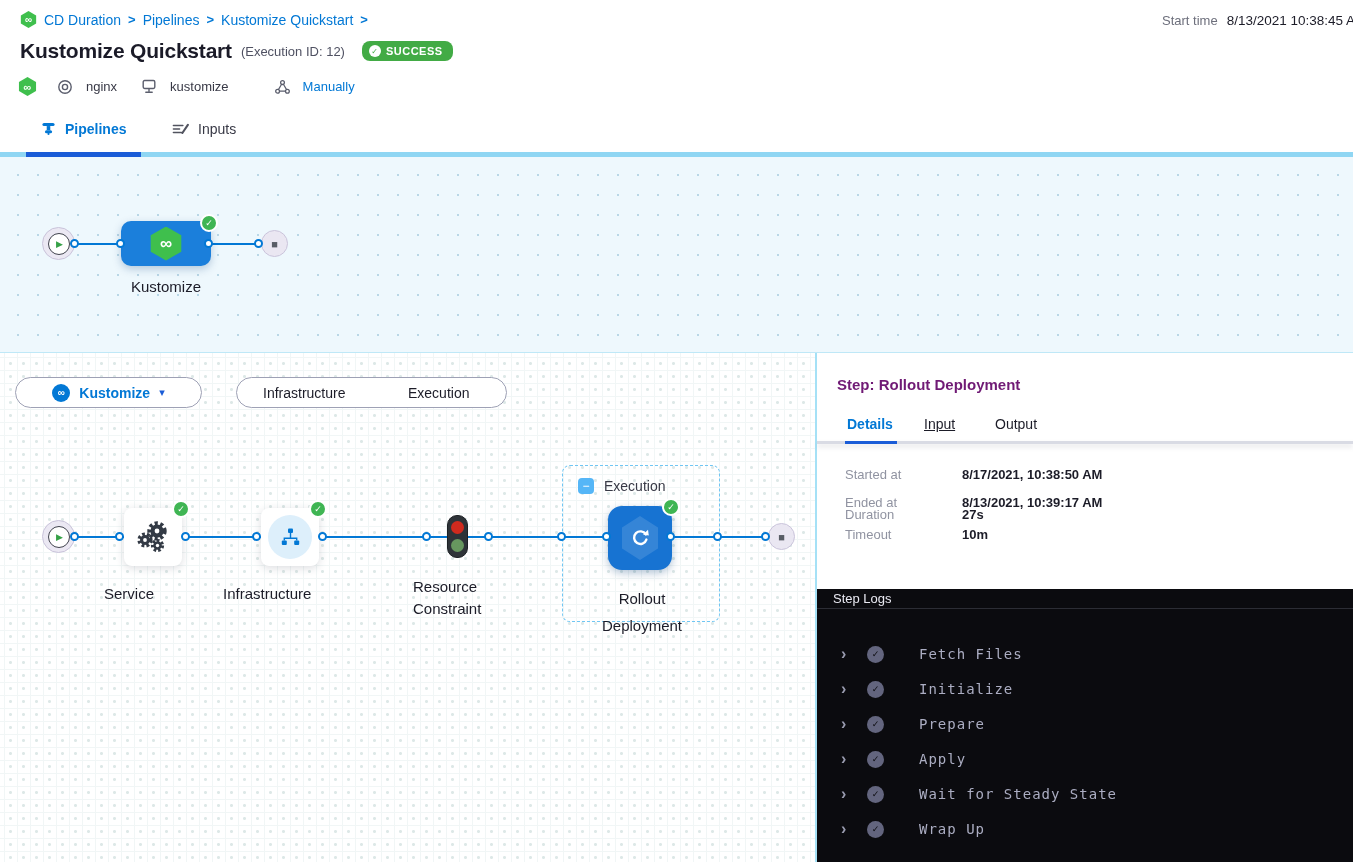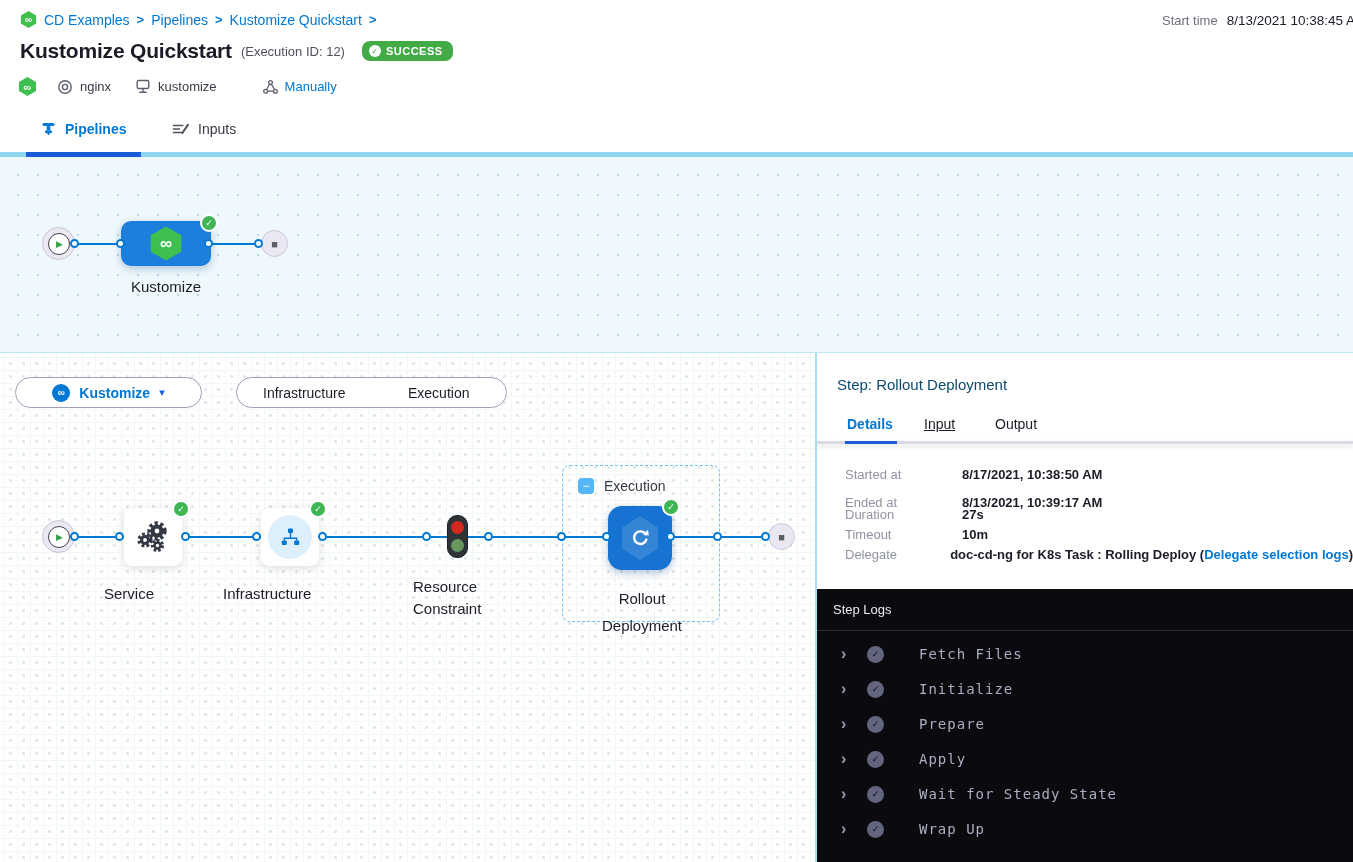--- a/index.html
+++ b/index.html
@@ -17,21 +17,21 @@
   .hex-md { width:19px; height:19px; font-size:11px; }
   .start-time { position:absolute; left:1162px; top:13px; display:flex; gap:9px; align-items:baseline; white-space:nowrap; }
   .start-time .lbl { font-size:13px; color:#6d6f7c; }
   .start-time .val { font-size:13.5px; color:#1c1c28; font-weight:500; }
   .title-row { position:absolute; left:20px; top:39px; display:flex; align-items:center; }
   .page-title { font-size:21px; font-weight:700; color:#1b1b28; letter-spacing:-0.2px; }
   .exec-id { font-size:13px; color:#4f5162; margin-left:9px; }
   .status-badge { margin-left:17px; display:flex; align-items:center; gap:5px; background:#42ab45; color:#fff; font-size:11px; font-weight:700; letter-spacing:0.5px; padding:4px 10px 4px 7px; border-radius:8px; }
   .badge-check { width:12px; height:12px; border-radius:50%; background:#fff; color:#42ab45; font-size:8px; font-weight:700; display:flex; align-items:center; justify-content:center; }
   .meta-row { position:absolute; left:18px; top:77px; display:flex; align-items:center; font-size:13px; color:#383946; }
-  .meta-item { display:flex; align-items:center; gap:7px; }
+  .meta-item { display:flex; align-items:center; gap:13px; }
   .meta-link { color:#0278d5; font-weight:500; cursor:pointer; }
   .micon { display:inline-flex; }
 
   
   .tabbar { position:absolute; left:0; top:105px; width:1353px; height:52px; background:#fff; }
   .tabbar .light-line { position:absolute; left:0; right:0; bottom:0; height:5px; background:#8fd6f3; }
   .tabbar .active-seg { position:absolute; left:26px; bottom:0; width:115px; height:5px; background:#1a5cd7; z-index:2; }
   .tab { position:absolute; top:0; height:47px; display:flex; align-items:center; gap:9px; font-size:14px; cursor:pointer; }
   .tab-pipelines { left:41px; color:#0278d5; font-weight:600; }
   .tab-inputs { left:172px; color:#383946; font-weight:500; }
@@ -73,48 +73,48 @@
   .exec-group { position:absolute; left:562px; top:112px; width:158px; height:157px; border:1px dashed #70c6f3; border-radius:8px; }
   .group-head { position:absolute; left:15px; top:12px; display:flex; align-items:center; gap:10px; }
   .minus-sq { width:16px; height:16px; border-radius:4px; background:#55b6f7; color:#fff; font-size:12px; line-height:14px; display:flex; align-items:center; justify-content:center; cursor:pointer; }
   .group-lbl { font-size:14px; color:#383946; }
   .step-node { position:absolute; left:45px; top:40px; width:64px; height:64px; border-radius:14px; background:#1773d2; box-shadow:0 3px 8px rgba(2,60,120,0.3); display:flex; align-items:center; justify-content:center; cursor:pointer; }
   .step-node .hexbg { position:absolute; width:40px; height:44px; clip-path:polygon(50% 0,95% 26%,95% 74%,50% 100%,5% 74%,5% 26%); background:rgba(255,255,255,0.13); }
   .group-node-label { position:absolute; left:24px; top:119px; width:110px; text-align:center; font-size:15px; color:#1c1c28; line-height:27px; }
 
   
   .right-panel { position:absolute; left:815px; top:353px; width:538px; height:509px; background:#fff; border-left:2px solid #a5e1f6; }
-  .step-title { position:absolute; left:20px; top:23px; font-size:15px; font-weight:400; color:#0c4a6e; }
+  .step-title { position:absolute; left:20px; top:23px; font-size:15px; font-weight:700; color:#701a75; }
   .ptab { position:absolute; top:63px; font-size:14px; cursor:pointer; color:#1c1c28; font-weight:500; }
   .ptab.active { color:#0278d5; font-weight:600; }
   .ptab-rule { position:absolute; left:0; right:0; top:88px; height:3px; background:#d9dbe4; box-shadow:0 3px 5px rgba(96,97,112,0.18); }
   .ptab-active-seg { position:absolute; left:28px; top:88px; width:52px; height:3px; background:#1a5cd7; z-index:2; }
   .detail-row { position:absolute; left:0; width:100%; height:20px; font-size:13px; display:flex; }
   .detail-row .dlabel { width:145px; padding-left:28px; color:#9093a1; font-weight:500; }
   .detail-row .dvalue { color:#1c1c28; font-weight:600; white-space:nowrap; }
   .dlink { color:#0278d5; font-weight:600; cursor:pointer; }
 
   .step-logs { position:absolute; left:0; right:0; top:236px; bottom:0; background:#0b0b0f; }
-  .logs-head { height:42px; border-bottom:1px solid #2c2d35; display:flex; align-items:center; padding-left:16px; font-size:13px; color:#e9e9f2; }
+  .logs-head { height:20px; border-bottom:1px solid #2c2d35; display:flex; align-items:center; padding-left:16px; font-size:13px; color:#e9e9f2; }
   .log-row { position:absolute; left:0; width:100%; height:24px; display:flex; align-items:center; cursor:pointer; }
   .log-chevron { position:absolute; left:24px; color:#9a9cb0; font-size:16px; font-weight:600; line-height:1; }
   .log-check { position:absolute; left:50px; width:17px; height:17px; border-radius:50%; background:#63657e; color:#0b0b0f; font-size:9px; font-weight:700; display:flex; align-items:center; justify-content:center; }
   .log-text { position:absolute; left:90px; font-family:"DejaVu Sans Mono","Liberation Mono",monospace; font-size:14px; letter-spacing:1px; color:#abadc2; white-space:nowrap;margin-left:12px; }
 
   svg { display:block; }
 </style>
 </head>
 <body>
 
 <div class="app">
 
   <div class="header">
     <div class="breadcrumb">
       <span class="hexagon hex-sm micon">∞</span>
-      <span class="crumb-link">CD Examples</span>
+      <span class="crumb-link">CD Duration</span>
       <span class="crumb-sep">&gt;</span>
       <span class="crumb-link">Pipelines</span>
       <span class="crumb-sep">&gt;</span>
       <span class="crumb-link">Kustomize Quickstart</span>
       <span class="crumb-sep">&gt;</span>
     </div>
 
     <div class="start-time">
       <span class="lbl">Start time</span>
       <span class="val">8/13/2021 10:38:45 AM</span>
@@ -322,24 +322,20 @@
       <span class="dvalue">8/13/2021, 10:39:17 AM</span>
     </div>
     <div class="detail-row" style="top:154px;">
       <span class="dlabel">Duration</span>
       <span class="dvalue">27s</span>
     </div>
     <div class="detail-row" style="top:174px;">
       <span class="dlabel">Timeout</span>
       <span class="dvalue">10m</span>
     </div>
-    <div class="detail-row" style="top:194px;">
-      <span class="dlabel">Delegate</span>
-      <span class="dvalue"><span>doc-cd-ng for K8s Task : Rolling Deploy (</span><span class="dlink">Delegate selection logs</span><span>)</span></span>
-    </div>
 
     <div class="step-logs">
       <div class="logs-head">Step Logs</div>
 
       <div class="log-row" style="top:53px;">
         <span class="log-chevron">›</span>
         <span class="log-check">✓</span>
         <span class="log-text">Fetch Files</span>
       </div>
       <div class="log-row" style="top:88px;">

